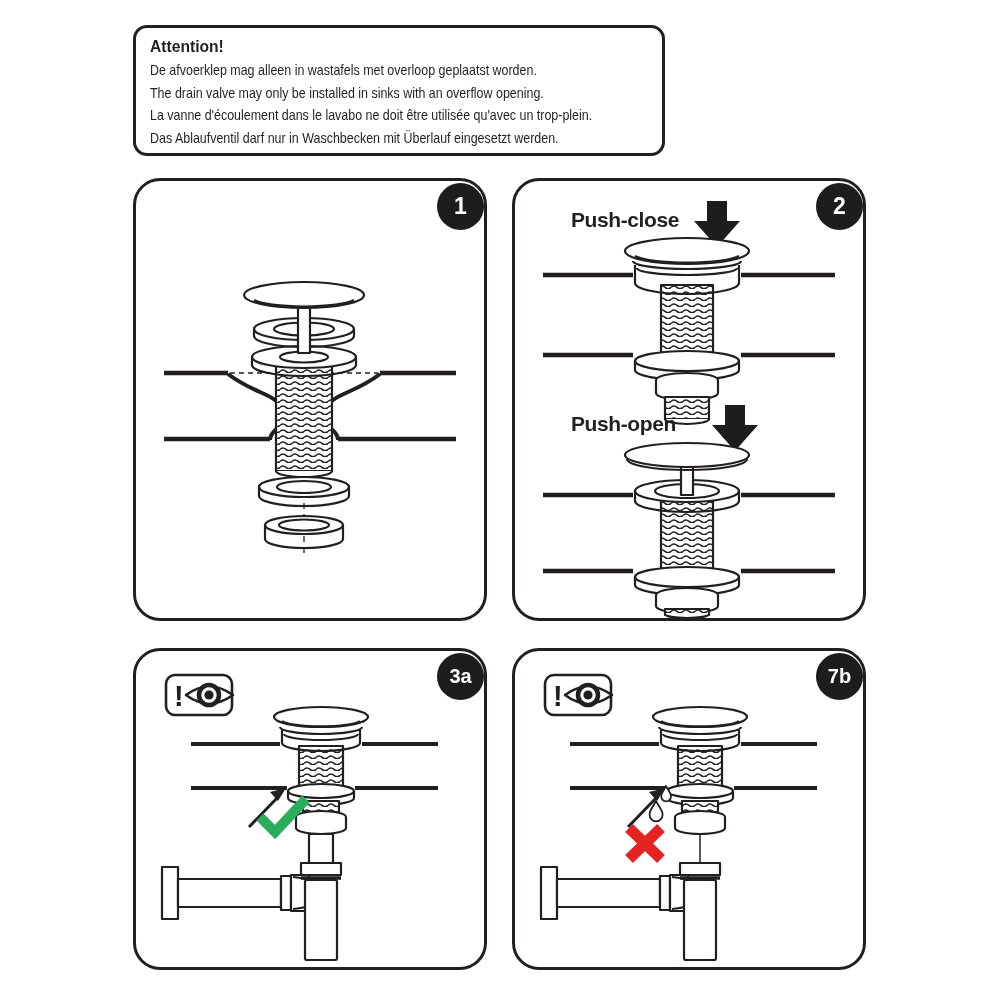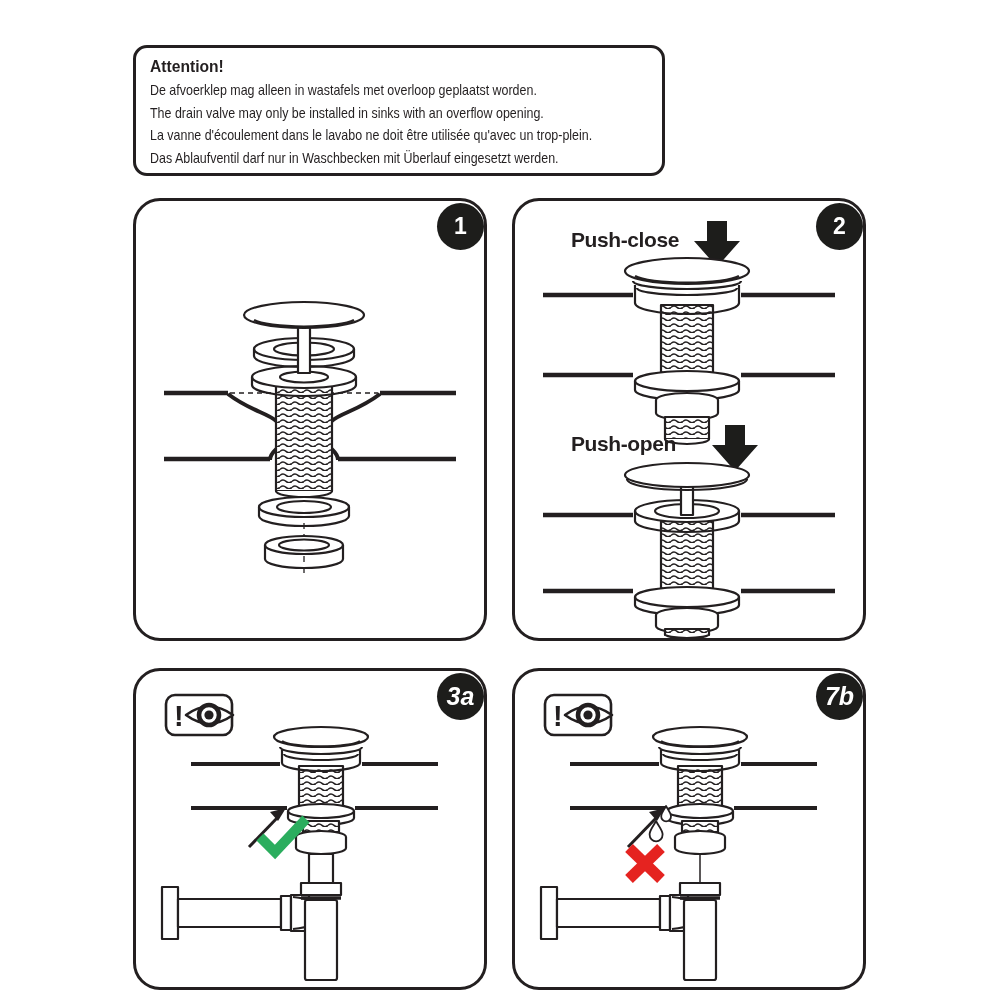--- a/index.html
+++ b/index.html
@@ -3,21 +3,21 @@
 <meta charset="utf-8">
 <style>
   html,body{margin:0;padding:0;}
   body{
     width:1000px;height:1000px;position:relative;
     background:#ffffff;
     font-family:"Liberation Sans",sans-serif;
     color:#231f20;
     overflow:hidden;
   }
-  .sheet{position:absolute;inset:0;margin-top:20px;}
+  .sheet{position:absolute;inset:0;}
 
   
   .attention{
     position:absolute;left:133px;top:25px;width:532px;height:131px;
     border:3px solid #231f20;border-radius:14px;
     box-sizing:border-box;padding:7px 14px 0 14px;background:#fff;
   }
   .attention-title{
     font-size:17px;font-weight:bold;line-height:24px;white-space:nowrap;
     transform:scaleX(0.92);transform-origin:0 50%;
@@ -36,21 +36,21 @@
   .panel-2{left:512px;top:178px;width:354px;height:443px;}
   .panel-3a{left:133px;top:648px;width:354px;height:322px;}
   .panel-3b{left:512px;top:648px;width:354px;height:322px;}
   .panel svg{display:block;width:100%;height:100%;}
 
   .badge{
     position:absolute;top:2px;right:0px;width:47px;height:47px;border-radius:50%;
     background:#1d1d1b;color:#fff;display:flex;align-items:center;justify-content:center;
     font-weight:bold;font-size:23px;
   }
-  .badge.small{font-size:25px;font-style:italic;}
+  .badge.small{font-size:20px;}
 
   svg text{
     font-family:"Liberation Sans",sans-serif;
     font-weight:bold;fill:#231f20;
   }
   .push-label{font-size:21px;letter-spacing:-0.4px;}
   .bang{font-size:29px;}
 </style>
 </head>
 <body>

